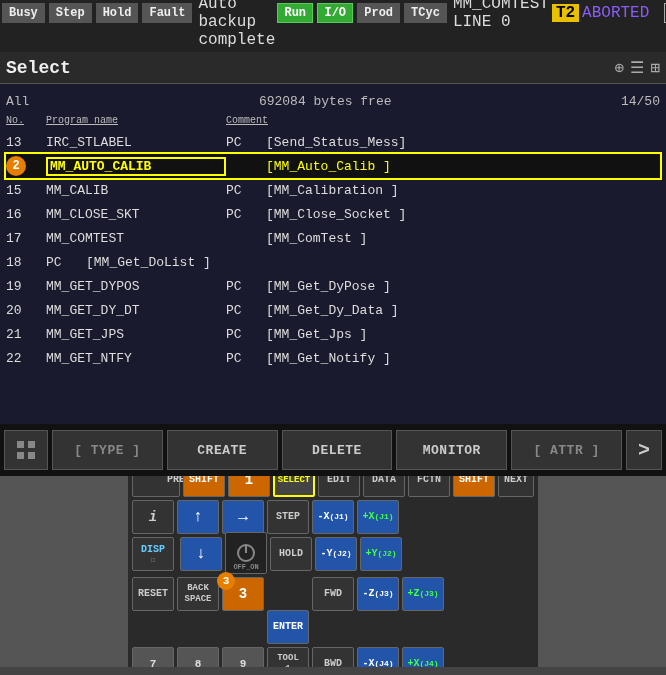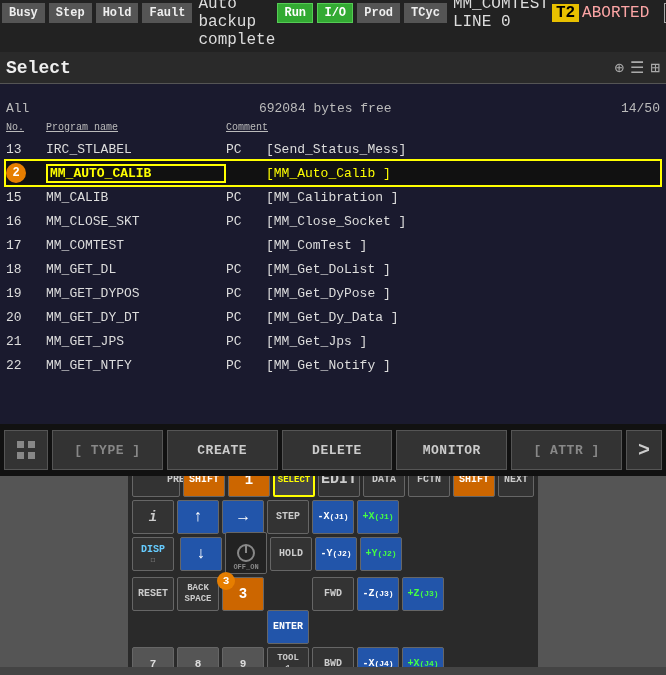--- a/index.html
+++ b/index.html
@@ -122,21 +122,21 @@
       color: #aaa;
       font-size: 16px;
       cursor: pointer;
     }
 
     
     .program-list {
       background: #1a1a2e;
       color: #ddd;
       font-size: 13px;
-      padding: 15px 6px;
+      padding: 8px 6px;
       height: 340px;
       overflow: hidden;
     }
     .list-info-row {
       display: flex;
       justify-content: space-between;
       color: #bbb;
       font-size: 13px;
       margin-bottom: 2px;
       padding: 2px 0;
@@ -373,21 +373,21 @@
       </div>
     </div>
     <div class="status-row">
       <span class="status-btn active-green">Run</span>
       <span class="status-btn active-green">I/O</span>
       <span class="status-btn active-dark">Prod</span>
       <span class="status-btn active-dark">TCyc</span>
       <div class="status-message">
         <span>MM_COMTEST LINE 0</span>
         <span class="highlight-yellow">T2</span>
-        <span style="color:#fca5a5;margin-right:12px;text-align:center;">ABORTED</span>
+        <span style="color:#8b5cf6;margin-right:12px;text-align:center;">ABORTED</span>
         <span class="highlight-white-box">JOINT</span>
       </div>
     </div>
   </div>
   <div class="percent-box">
     <span>100</span>
     <span class="pct-symbol">%</span>
   </div>
 </div>
 
@@ -444,21 +444,20 @@
 
   <div class="list-row">
     <span class="col-no">17</span>
     <span class="col-name">MM_COMTEST</span>
     <span class="col-type"></span>
     <span class="col-comment">[MM_ComTest      ]</span>
   </div>
 
   <div class="list-row">
     <span class="col-no">18</span>
-    <span class="col-name">MM_GET_DL</span>
     <span class="col-type">PC</span>
     <span class="col-comment">[MM_Get_DoList   ]</span>
   </div>
 
   <div class="list-row">
     <span class="col-no">19</span>
     <span class="col-name">MM_GET_DYPOS</span>
     <span class="col-type">PC</span>
     <span class="col-comment">[MM_Get_DyPose   ]</span>
   </div>
@@ -509,21 +508,21 @@
   <div class="keypad-container">
 
     <div class="keypad-row">
       <div class="key dark narrow" style="font-size:10px;padding-left:46px;">PREV</div>
       <div class="key shift-key" style="font-size:10px;">SHIFT</div>
       <div class="key orange" style="position:relative;">
         <span class="badge">1</span>
         <span style="font-size:14px;font-weight:bold;color:#fff;">1</span>
       </div>
       <div class="key select-key" style="font-size:9px;">SELECT</div>
-      <div class="key dark" style="font-size:15px;">EDIT</div>
+      <div class="key dark" style="font-size:10px;">EDIT</div>
       <div class="key dark" style="font-size:10px;">DATA</div>
       <div class="key dark" style="font-size:10px;">FCTN</div>
       <div class="key shift-key" style="font-size:10px;">SHIFT</div>
       <div class="key dark narrow" style="font-size:10px;">NEXT</div>
     </div>
 
     <div class="keypad-row">
       <div class="key dark" style="font-style:italic;font-size:14px;">i</div>
       <div class="key blue" style="font-size:16px;">↑</div>
       <div class="key blue" style="font-size:16px;">→</div>

